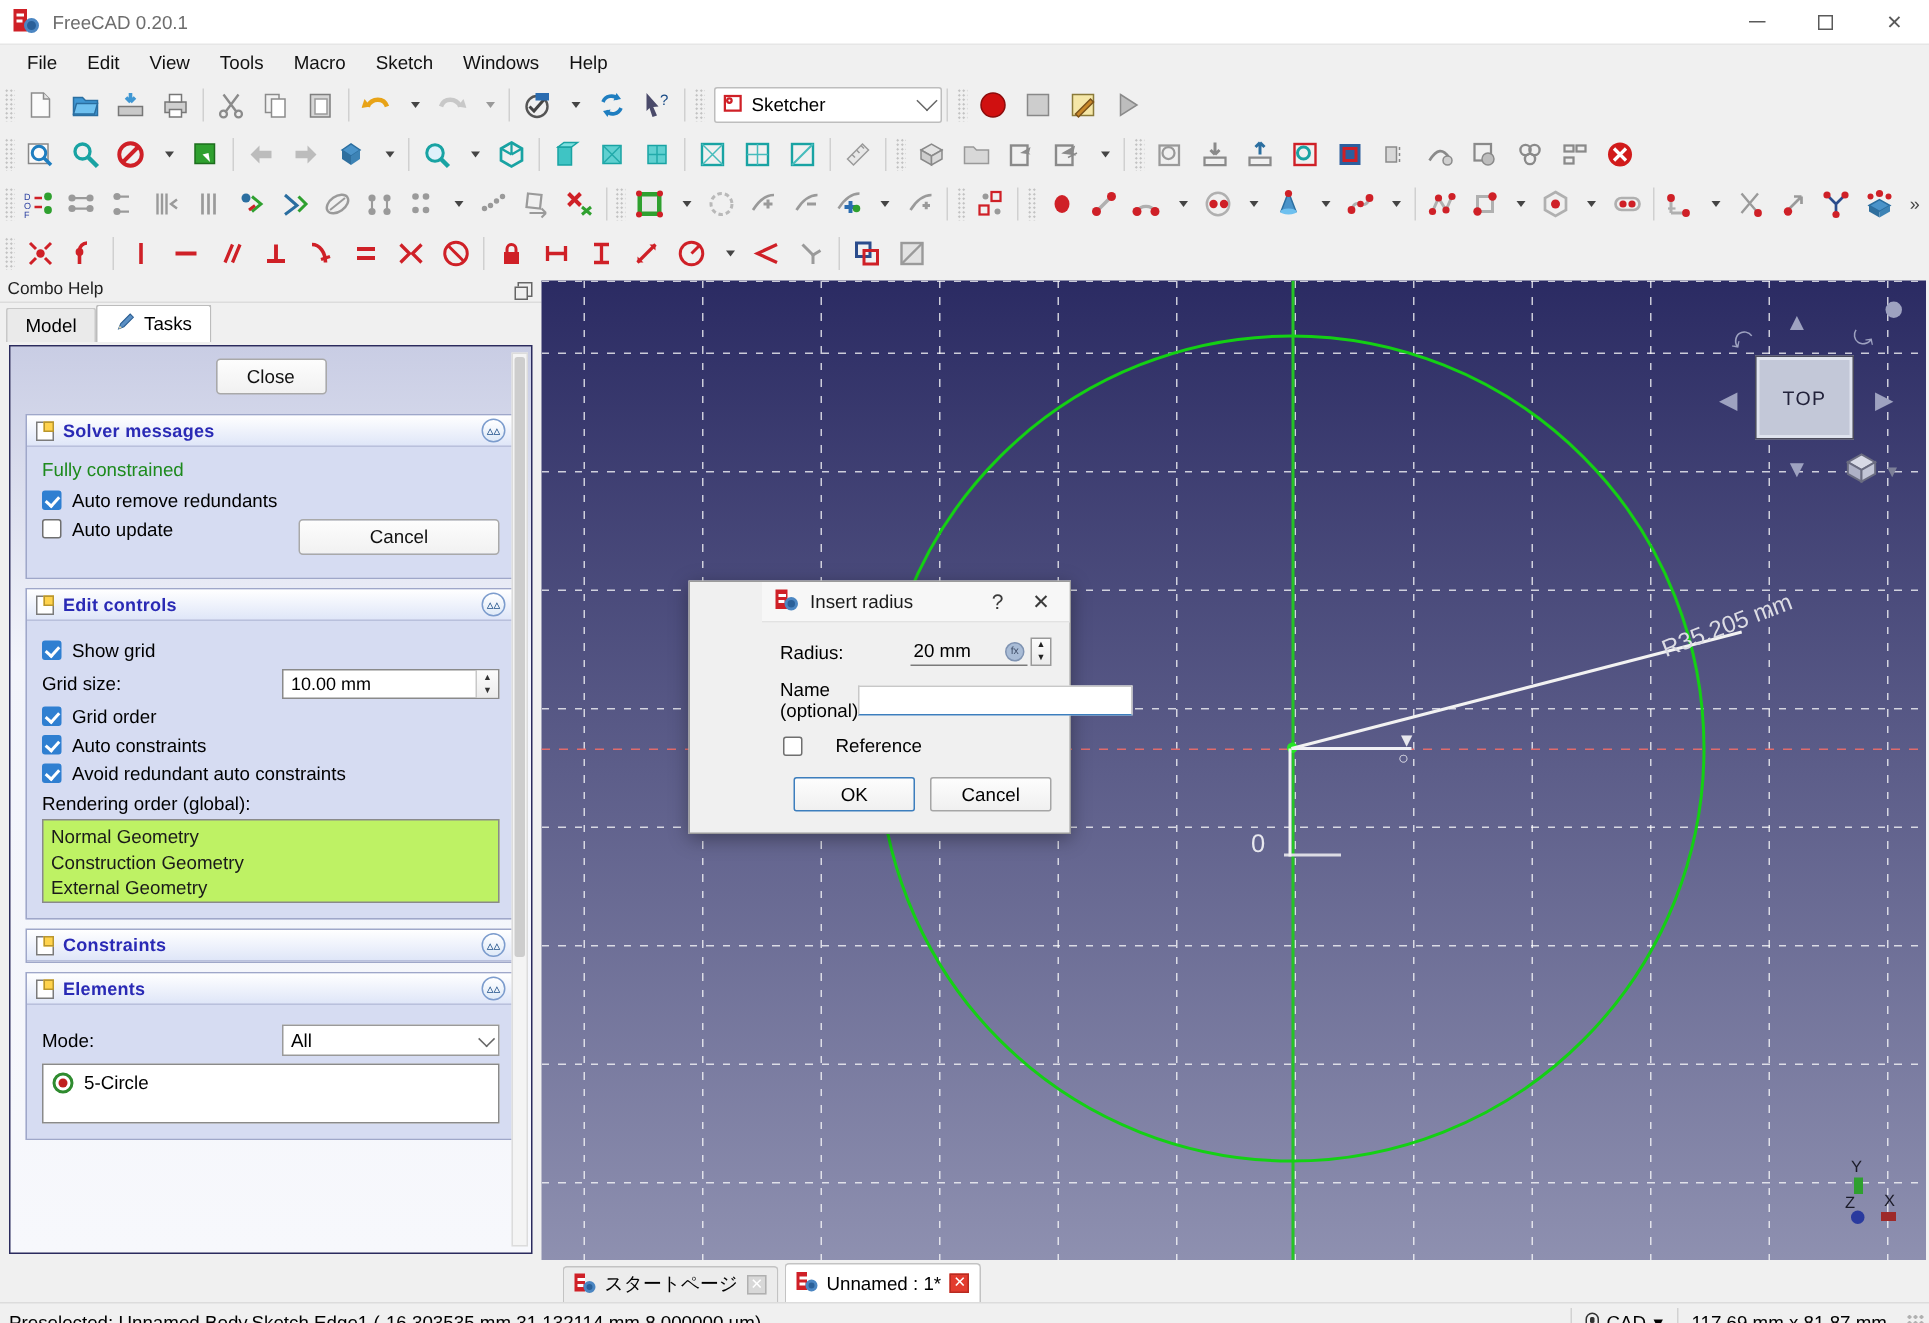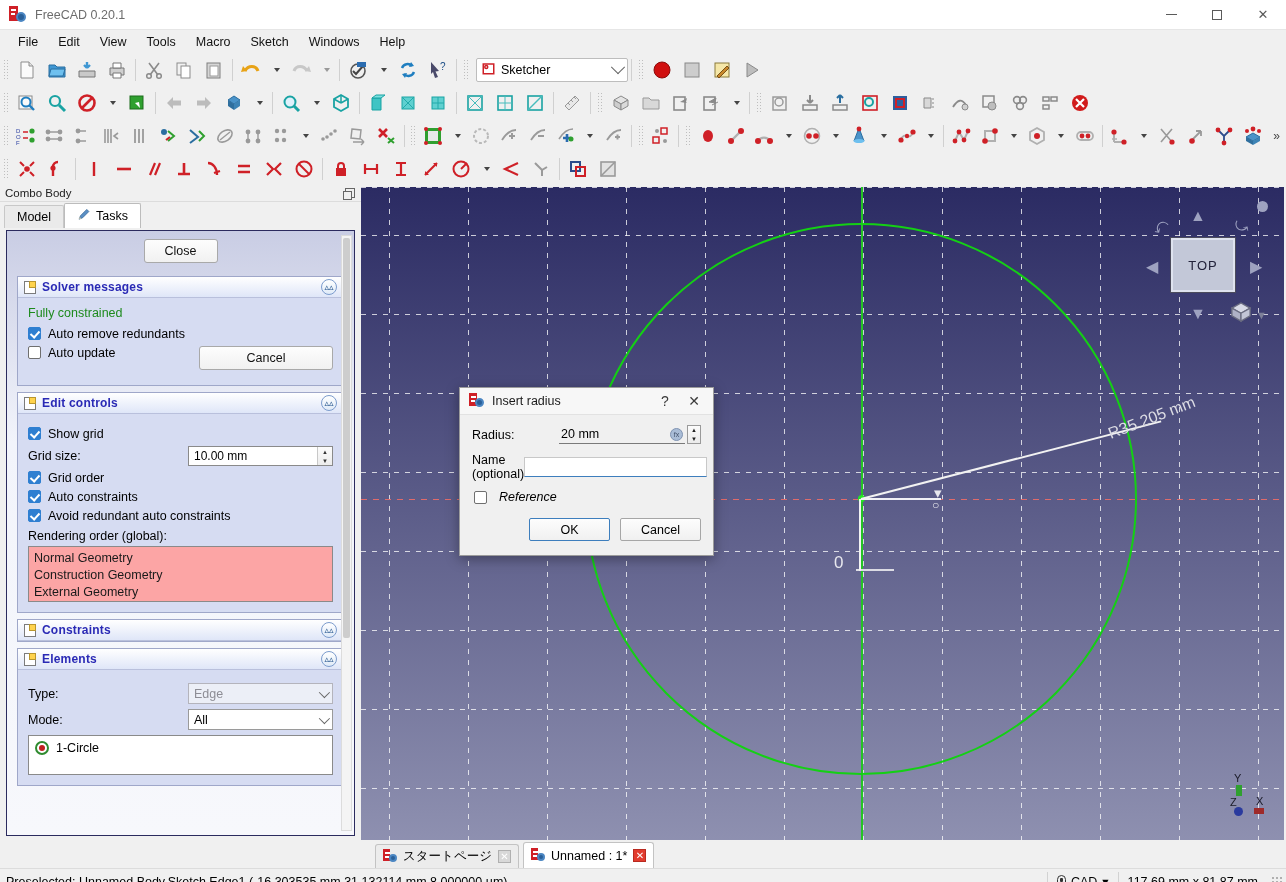--- a/index.html
+++ b/index.html
@@ -122,21 +122,21 @@
   .fieldrow .lab{width:160px;}
   .spin{
     flex:1;height:20px;border:1px solid #8a8a8a;background:#fff;display:flex;align-items:center;
     padding-left:5px;font-size:12px;position:relative;
   }
   .spin .arrows{margin-left:auto;width:15px;height:18px;border-left:1px solid #c8c8c8;
     display:flex;flex-direction:column;background:linear-gradient(#fcfcfc,#ececec);}
   .spin .arrows div{flex:1;display:flex;align-items:center;justify-content:center;font-size:6px;color:#333;}
   .upd{width:134px;}
   .listbox{
-    background:#fca5a5;border:1px solid #8a8a8a;height:56px;padding:3px 5px;font-size:12.5px;
+    background:#bef264;border:1px solid #8a8a8a;height:56px;padding:3px 5px;font-size:12.5px;
     line-height:17px;color:#1a1a1a;
   }
   .smalllab{font-size:12.5px;margin:6px 0 3px;}
   .combobox{
     flex:1;height:21px;border:1px solid #9a9a9a;background:#fff;display:flex;align-items:center;
     padding:0 5px;font-size:12.5px;
   }
   .combobox.dis{background:#eceff7;color:#8d8d95;border-color:#b4b4bc;}
   .combobox .chev{margin-left:auto;width:8px;height:8px;border-right:1.4px solid #666;
     border-bottom:1.4px solid #666;transform:rotate(45deg) translateY(-2px);}
@@ -187,21 +187,21 @@
   #status .right{margin-left:auto;display:flex;align-items:center;height:20px;}
   #status .cell{padding:0 9px;height:20px;display:flex;align-items:center;gap:5px;
     border-left:1px solid #d2d2d2;}
   .mouseicon{width:9px;height:13px;border:1.4px solid #333;border-radius:5px 5px 4px 4px;position:relative;}
   .mouseicon:after{content:"";position:absolute;left:2.2px;top:1.5px;width:2.5px;height:4px;background:#333;border-radius:1px;}
   .grip2{width:12px;height:12px;margin-left:4px;margin-right:3px;
     background-image:radial-gradient(#b0b0b0 38%, transparent 40%);background-size:4px 4px;}
 
   
   #dlg{position:absolute;left:459px;top:387px;width:255px;height:169px;background:#f0f0f0;
-    border:1px solid #9b9b9b;box-shadow:0 3px 12px rgba(0,0,0,.35);}
+    border:1px solid #9b9b9b;box-shadow:0 3px 12px rgba(0,0,0,.35);padding-left:48px;}
   #dlg .dhdr{height:27px;background:#f7f7f7;display:flex;align-items:center;padding:0 4px 0 9px;
     border-bottom:1px solid #e2e2e2;}
   #dlg .dtitle{margin-left:8px;font-size:12.5px;color:#1a1a1a;}
   #dlg .dq{margin-left:auto;width:28px;height:25px;display:flex;align-items:center;justify-content:center;
     font-size:14px;color:#3b3b3b;}
   #dlg .dx{width:30px;height:25px;display:flex;align-items:center;justify-content:center;
     font-size:14px;color:#3b3b3b;}
   #dlg .dbody{padding:10px 12px 0 12px;}
   .drow{display:flex;align-items:center;margin-bottom:9px;}
   .drow .dlab{width:87px;font-size:12.5px;}
@@ -209,21 +209,21 @@
     flex:1;height:19px;border:none;border-bottom:1px solid #7a7a7a;background:#f0f0f0;
     display:flex;align-items:center;font-size:12.5px;padding-left:2px;position:relative;
   }
   .qinput .expr{width:13px;height:13px;border-radius:50%;background:#a9bcd6;
      border:1px solid #7f93b2;margin-left:auto;margin-right:2px;font-size:7px;color:#41506a;
      display:flex;align-items:center;justify-content:center;}
   .qspin{width:14px;height:19px;border:1px solid #9a9a9a;background:linear-gradient(#fcfcfc,#ebebeb);
     display:flex;flex-direction:column;margin-left:2px;}
   .qspin div{flex:1;display:flex;align-items:center;justify-content:center;font-size:6px;color:#222;}
   .tinput{flex:1;height:20px;border:1px solid #c8c8c8;border-bottom:1.5px solid #3d7ebd;background:#fff;}
-  .dcheck{display:flex;align-items:center;gap:12px;font-size:12.5px;margin:2px 0 0 2px;font-style:italic;}
+  .dcheck{display:flex;align-items:center;gap:22px;font-size:12.5px;margin:2px 0 0 2px;}
   .dbtns{display:flex;gap:10px;justify-content:flex-end;margin-top:14px;}
   .dbtn{width:81px;height:23px;font-size:12.5px;border:1px solid #a6a6a6;border-radius:2px;
     background:linear-gradient(#fdfdfd,#f0f0f0);display:flex;align-items:center;justify-content:center;}
   .dbtn.def{border:1.5px solid #3d7ebd;}
 </style>
 </head>
 <body>
 
 <div id="titlebar">
   <span class="app-icon">
@@ -998,21 +998,21 @@
         <rect x="3" y="3" width="14" height="14" fill="#e2e2e2" stroke="#9a9a9a" stroke-width="1.6"></rect>
         <path d="M3 17L17 3" stroke="#9a9a9a" stroke-width="1.6"></path>
       </svg>
     </span>
 </div>
 
 <div id="main">
 
   <div id="combo">
     <div class="dockhdr">
-      <span>Combo Body</span>
+      <span>Combo Help</span>
       <span class="float"></span>
     </div>
     <div id="tabs">
       <div class="ctab">
         <span>Model</span>
       </div>
       <div class="ctab active">
         <span>
           <svg width="14" height="14" viewBox="0 0 20 20">
               <path d="M3 16l2-5 9-9 3 3-9 9z" fill="#5a8fc4" stroke="#2a5d91"></path>
@@ -1100,38 +1100,31 @@
         </div>
 
         <div class="group">
           <div class="ghdr">
             <span class="pgicon"></span>
             <span class="gtitle">Elements</span>
             <span class="collapse">▵▵</span>
           </div>
           <div class="gbody">
             <div class="fieldrow">
-              <span class="lab">Type:</span>
-              <span class="combobox dis">
-                <span>Edge</span>
-                <span class="chev"></span>
-              </span>
-            </div>
-            <div class="fieldrow">
               <span class="lab">Mode:</span>
               <span class="combobox">
                 <span>All</span>
                 <span class="chev"></span>
               </span>
             </div>
             <div class="elemlist">
               <span class="circicon">
                   <i></i>
                 </span>
-              <span>1-Circle</span>
+              <span>5-Circle</span>
             </div>
           </div>
         </div>
       </div>
       <div class="vscroll">
           <div class="thumb"></div>
         </div>
     </div>
   </div>
 

